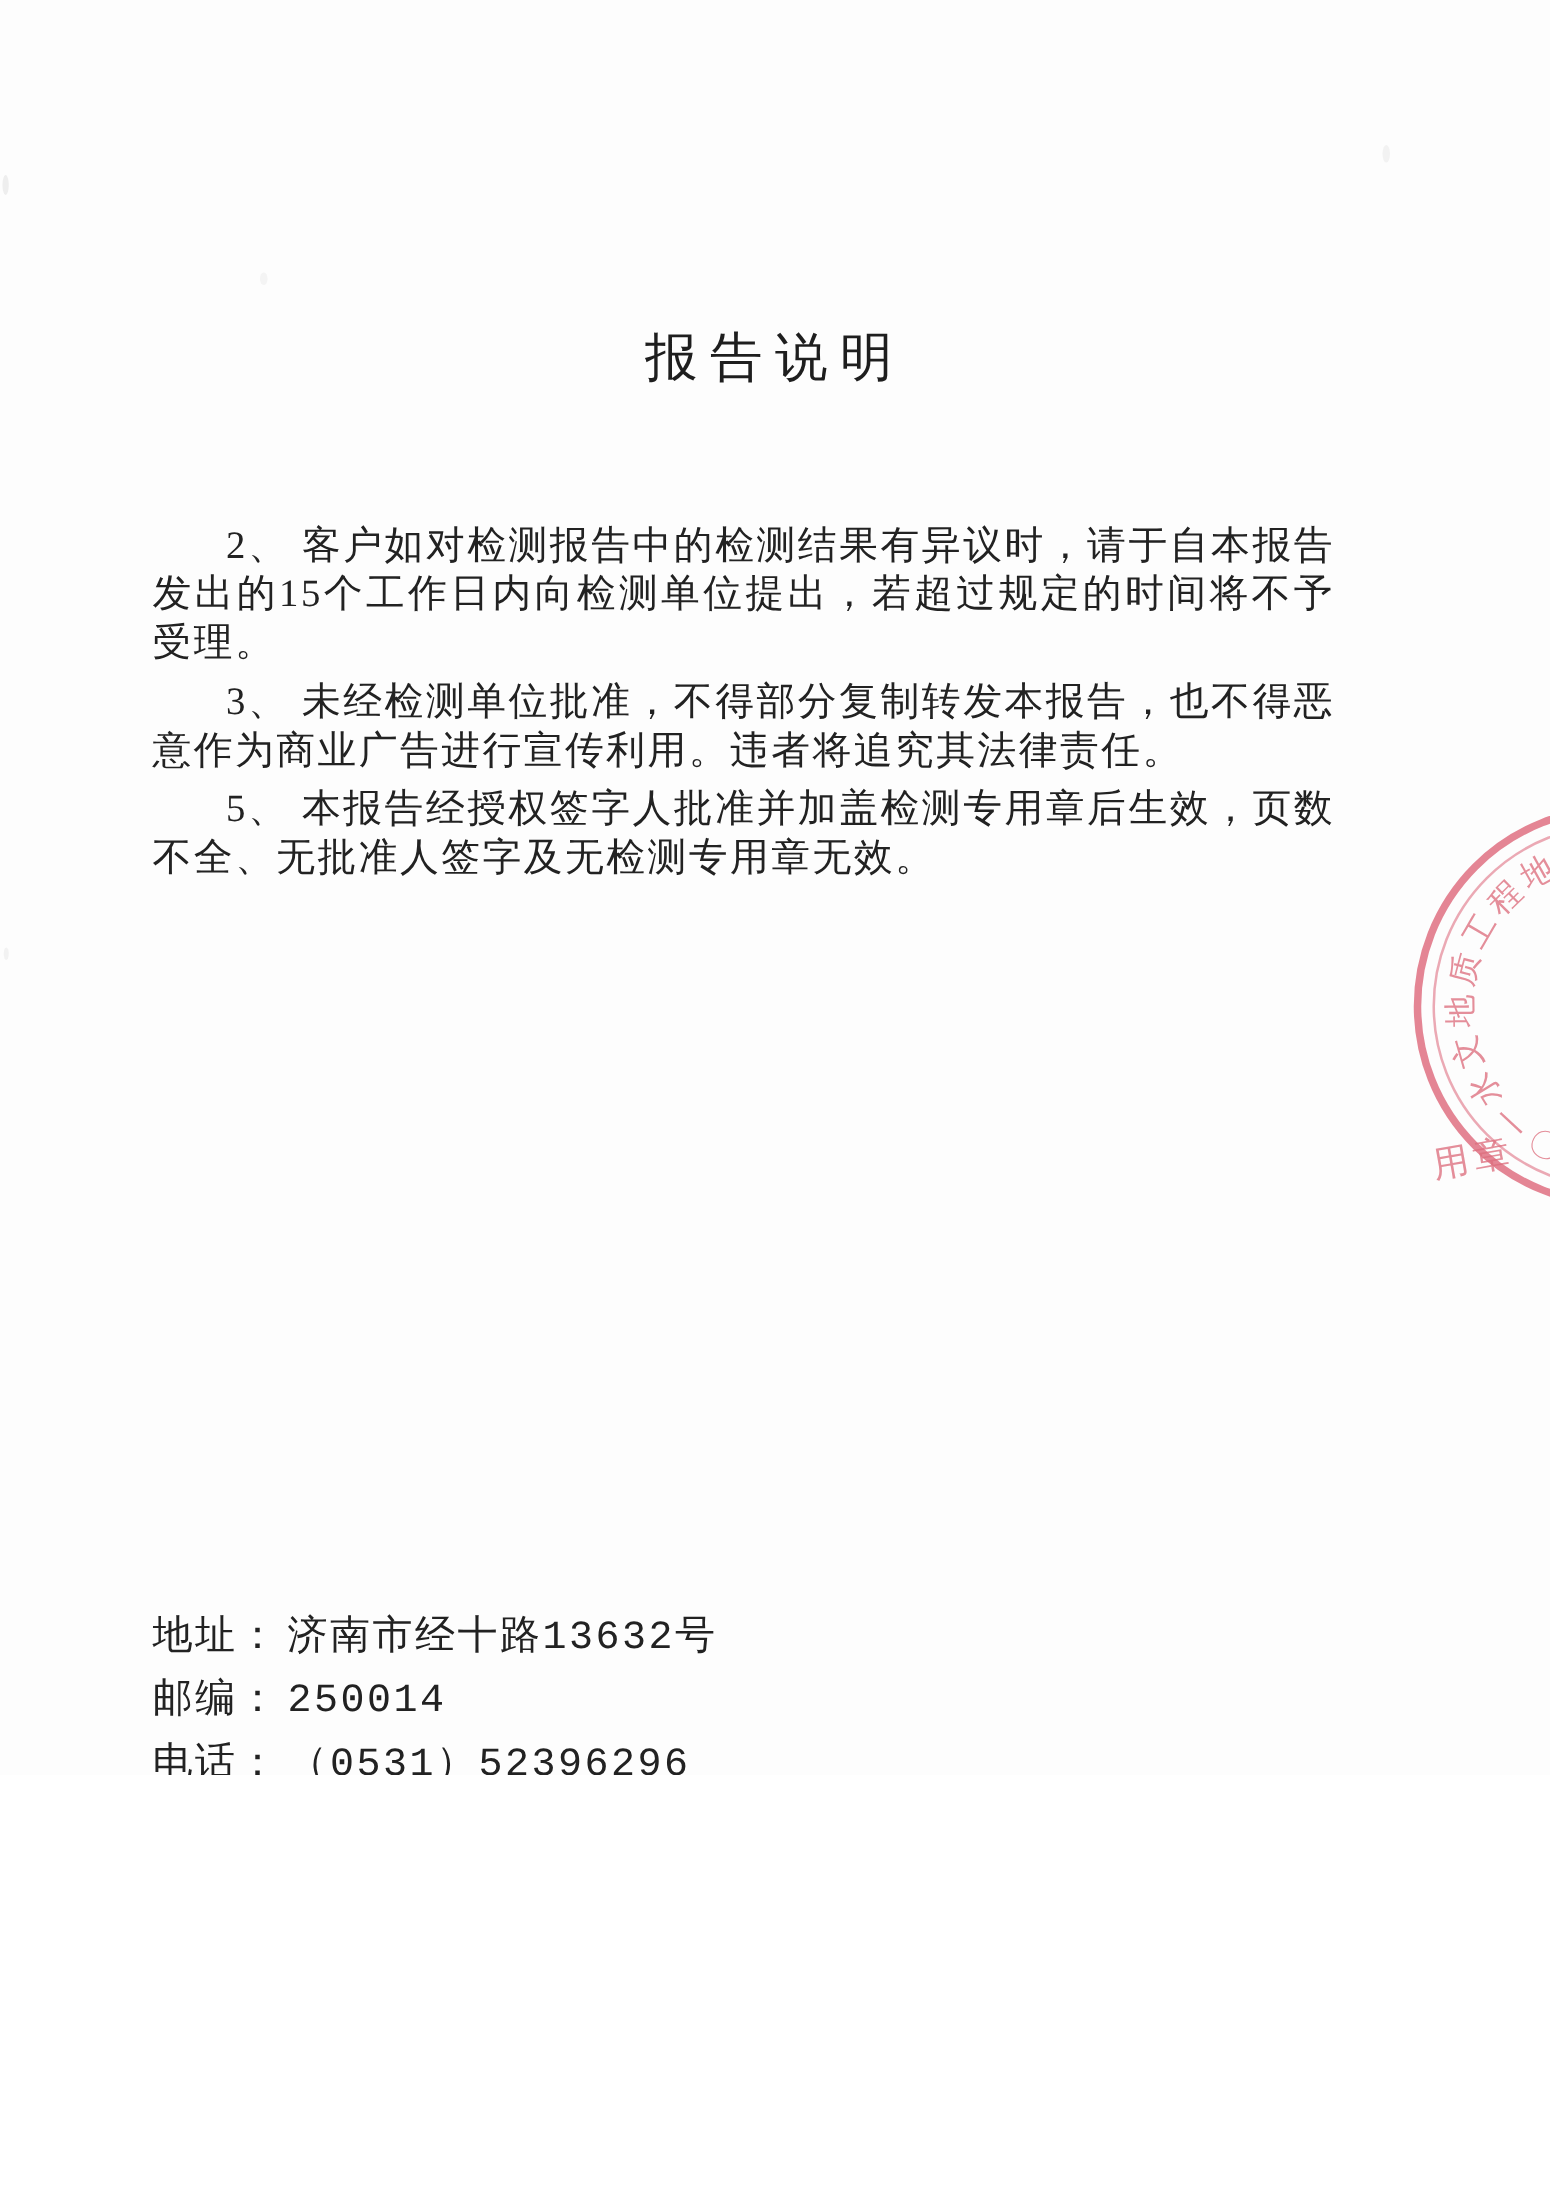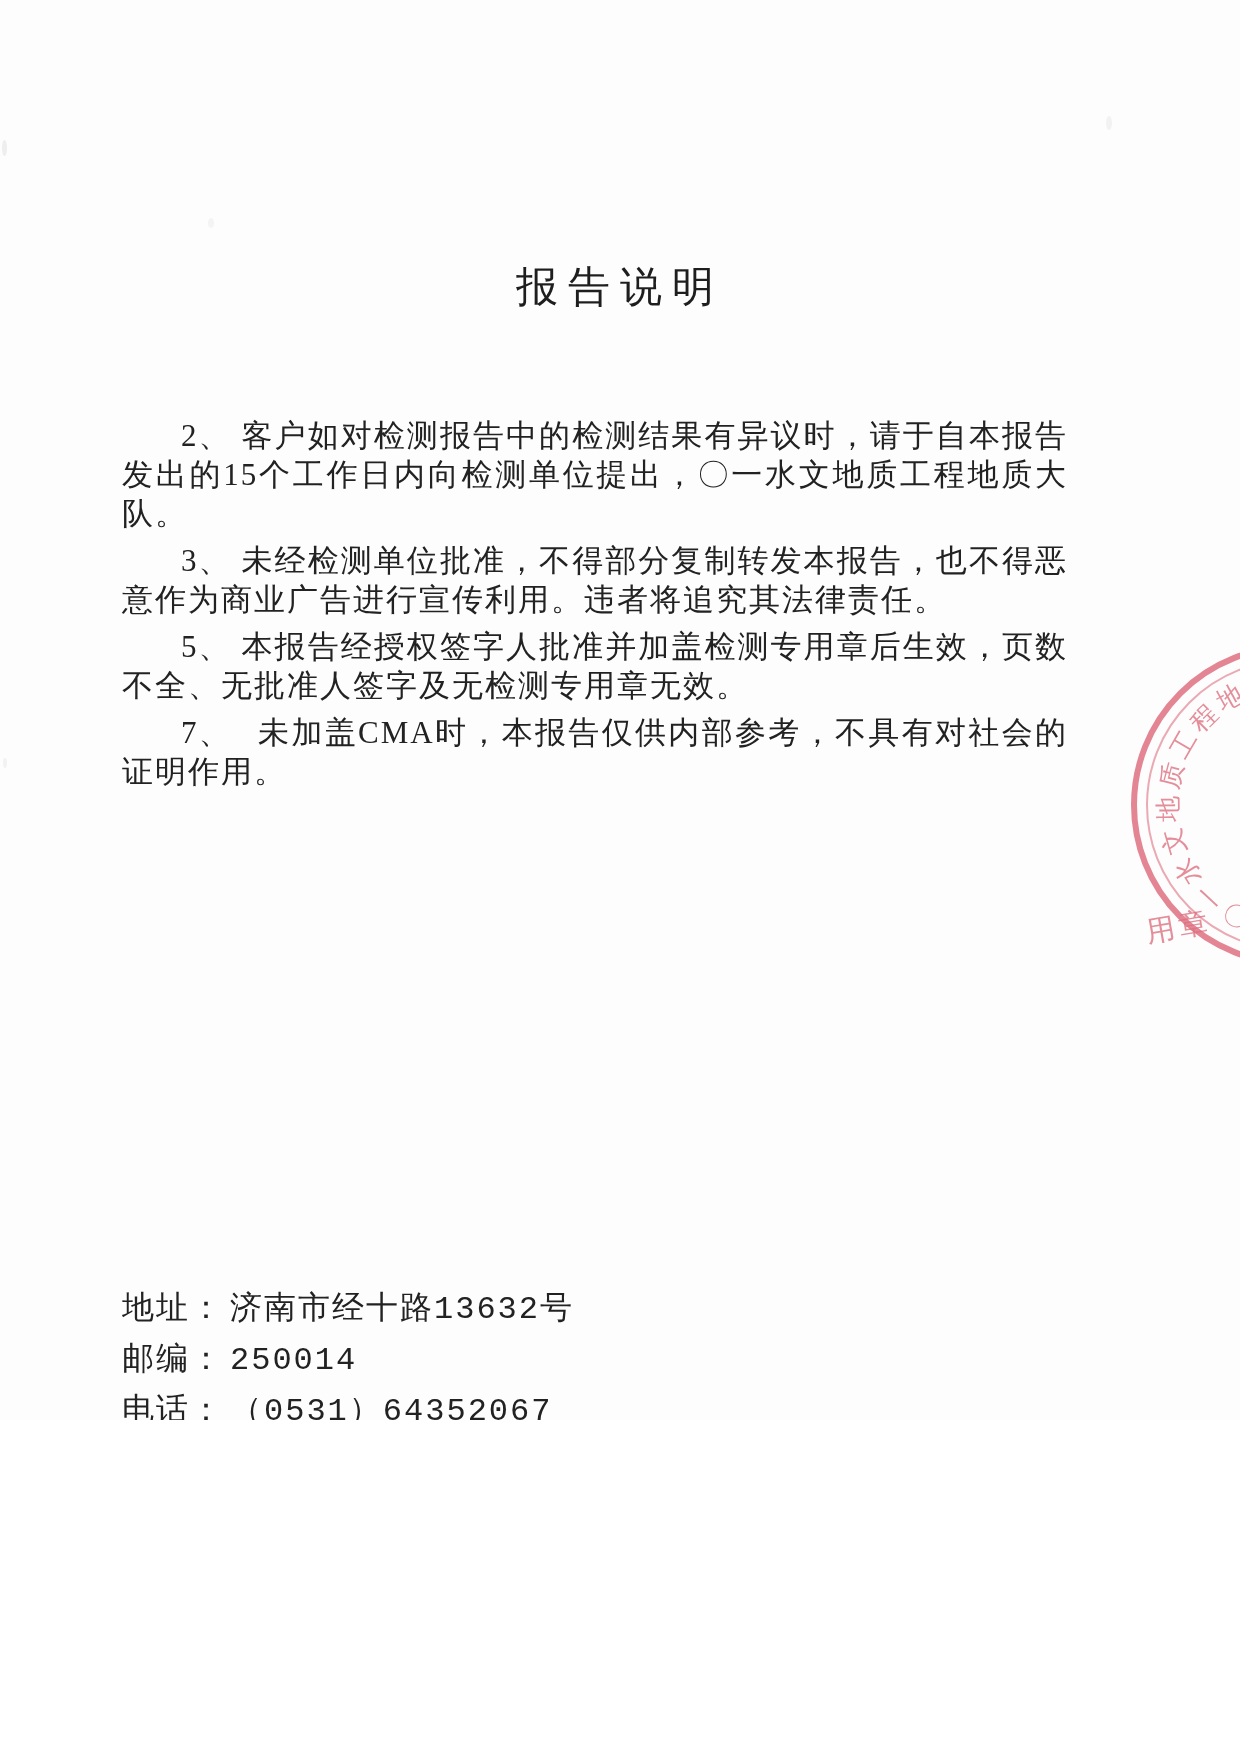--- a/index.html
+++ b/index.html
@@ -69,30 +69,29 @@
 <div class="page">
 
   <div class="speck s1"></div>
   <div class="speck s2"></div>
   <div class="speck s3"></div>
   <div class="speck s4"></div>
 
   <h1 class="title">报告说明</h1>
 
   <div class="notices">
-    <p class="notice"><span class="num">2、</span><span>客户如对检测报告中的检测结果有异议时，请于自本报告发出的15个工作日内向检测单位提出，〇一水文地质工程地质大队。</span></p>
+    <p class="notice"><span class="num">2、</span><span>客户如对检测报告中的检测结果有异议时，请于自本报告发出的15个工作日内向检测单位提出，若超过规定的时间将不予受理。</span></p>
     <p class="notice"><span class="num">3、</span><span>未经检测单位批准，不得部分复制转发本报告，也不得恶意作为商业广告进行宣传利用。违者将追究其法律责任。</span></p>
     <p class="notice"><span class="num">5、</span><span>本报告经授权签字人批准并加盖检测专用章后生效，页数不全、无批准人签字及无检测专用章无效。</span></p>
-    <p class="notice num-wide"><span class="num">7、</span><span>未加盖CMA时，本报告仅供内部参考，不具有对社会的证明作用。</span></p>
   </div>
 
   <div class="footer">
     <p class="footer-line"><span class="label">地址：</span><span class="value">济南市经十路13632号</span></p>
     <p class="footer-line"><span class="label">邮编：</span><span class="value">250014</span></p>
-    <p class="footer-line"><span class="label">电话：</span><span class="value">（0531）64352067</span></p>
+    <p class="footer-line"><span class="label">电话：</span><span class="value">（0531）52396296</span></p>
   </div>
 
   <svg class="stamp" width="200" height="360" viewBox="1040 620 200 360" xmlns="http://www.w3.org/2000/svg">
     <circle cx="1292" cy="805" r="158" fill="none" stroke-width="6" stroke-opacity="0.72" stroke="#d9566b"></circle>
     <circle cx="1292" cy="805" r="145" fill="none" stroke-width="2" stroke-opacity="0.5" stroke="#d9566b"></circle>
     <defs>
       <path id="stampArc" d="M 1253 913 A 115 115 0 1 1 1400 844" fill="none"></path>
     </defs>
     <text font-size="26" letter-spacing="5" fill-opacity="0.78" font-family="Liberation Serif, DejaVu Serif, serif" fill="#dd6e7e">
       <textPath href="#stampArc">〇一水文地质工程地质大队</textPath>

